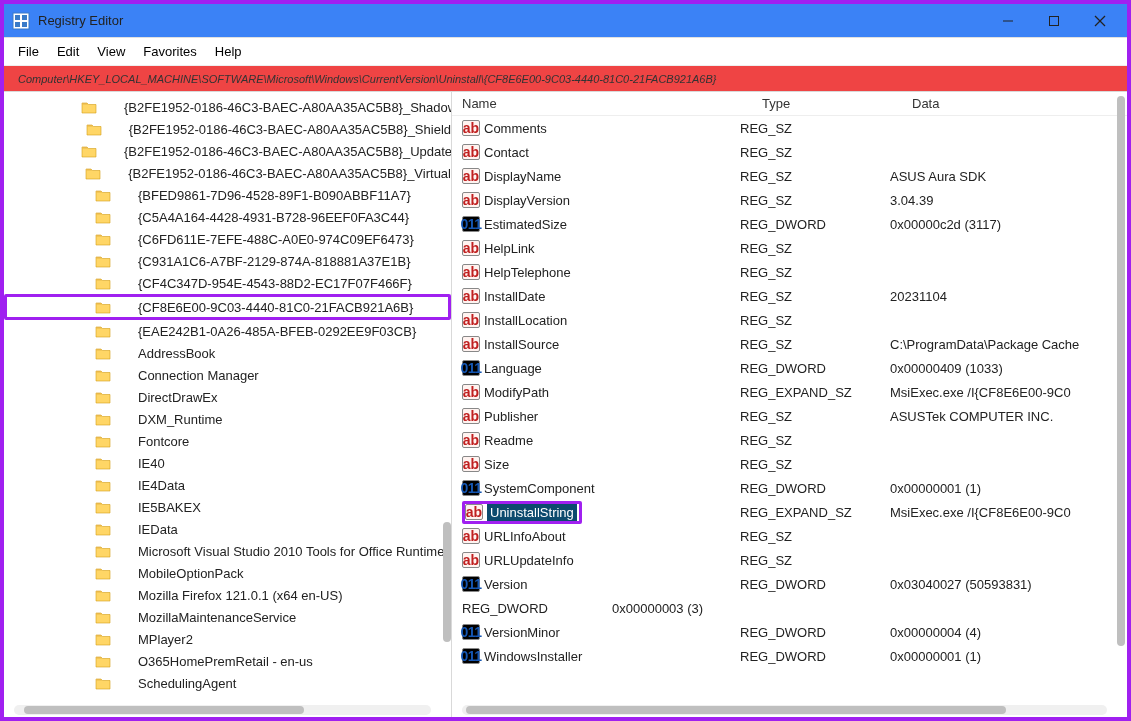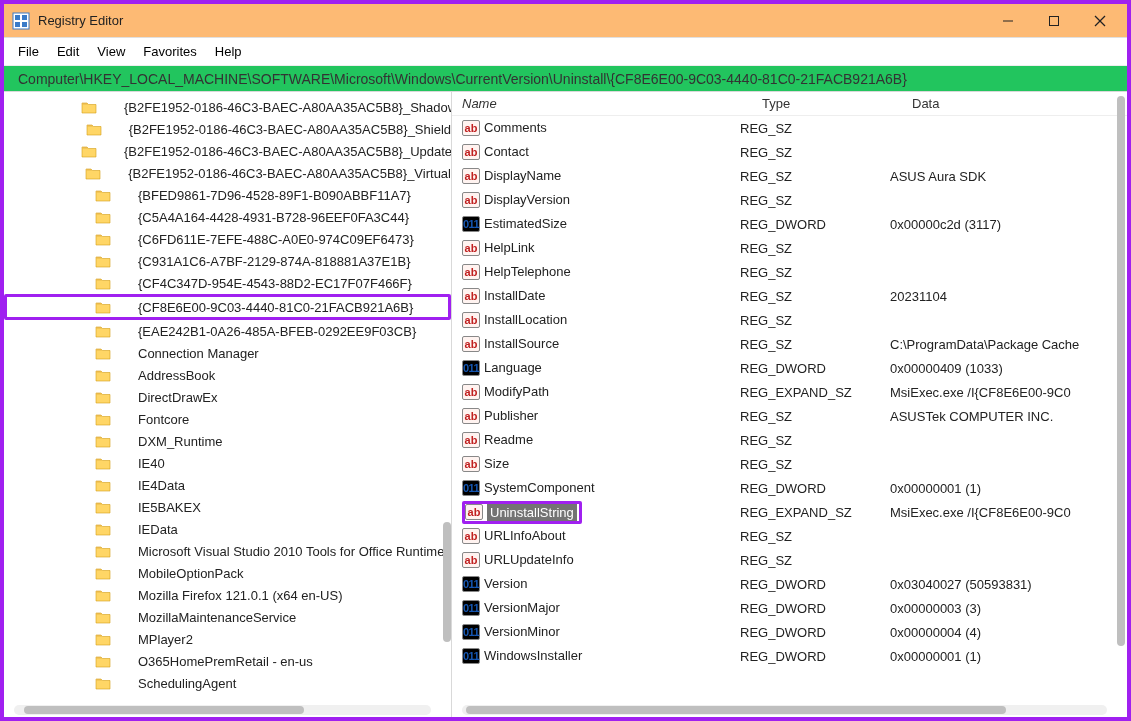--- a/index.html
+++ b/index.html
@@ -10,21 +10,21 @@
     background: #fff;
     border: 4px solid #a020f0;
     width: 1131px;
     height: 721px;
     overflow: hidden;
     display: flex;
     flex-direction: column;
   }
   .titlebar {
     height: 34px;
-    background: #fdba74;
+    background: #3b82f6;
     display: flex;
     align-items: center;
     padding: 0 4px 0 8px;
     border-bottom: 1px solid #e0e0e0;
   }
   .titlebar .title-text { margin-left: 8px; color: #222; }
   .win-controls { margin-left: auto; display: flex; }
   .win-btn {
     width: 46px; height: 32px;
     display: flex; align-items: center; justify-content: center;
@@ -39,24 +39,25 @@
     background: #fff;
     border-bottom: 1px solid #eee;
     color: #000000;
   }
   .menubar span { cursor: default; }
   .addressbar {
     height: 26px;
     display: flex;
     align-items: center;
     padding: 0 14px;
-    background: #22c55e;
+    background: #ef4444;
     border-bottom: 1px solid #d9d9d9;
     color: #333;
-    font-size: 14px;
+    font-size: 11px;
+    font-style: italic;
   }
   .content {
     flex: 1;
     display: flex;
     overflow: hidden;
     position: relative;
   }
   .tree-pane {
     width: 448px;
     overflow: hidden;
@@ -101,54 +102,54 @@
     background:#bfbfbf; border-radius:4px;
   }
   .col-headers {
     display:flex;
     height: 24px;
     align-items:center;
     color:#333;
     border-bottom: 1px solid #eee;
     padding-left: 10px;
   }
-  .col-name { width: 300px; font-style: italic; }
+  .col-name { width: 300px; }
   .col-type { width: 150px; }
   .col-data { flex:1; }
   .value-rows {
     overflow-x:auto;
     overflow-y:hidden;
     height: calc(100% - 24px - 14px);
   }
   .value-row {
     display:flex;
     align-items:center;
     height: 24px;
     padding-left: 10px;
     color:#222;
     white-space:nowrap;
   }
   .value-row .vicon {
     width:18px; height:16px; margin-right:4px; display:inline-flex; align-items:center; justify-content:center;
-    border:1px solid #888; border-radius:2px; font-size:11px; font-weight:bold;
+    border:1px solid #888; border-radius:2px; font-size:14px; font-weight:bold;
   }
   .vicon.sz { color:#c02020; background:#fff3f0; }
   .vicon.dw { color:#1556b2; background:#000000; letter-spacing:-0.5px;}
   .value-row .vname { width: 278px; }
   .value-row .vtype { width: 150px; }
   .value-row .vdata { flex:1; overflow:hidden; text-overflow:clip; }
   .value-row.highlighted .vicon-wrap {
     border: 3px solid #a020f0;
     border-radius:2px;
     display:inline-flex;
     align-items:center;
     padding-right:2px;
   }
   .value-row.highlighted .vname-text {
-    background:#737373;
+    background:#0c4a6e;
     color:#fff;
     padding: 1px 3px;
   }
   .value-row.highlighted .vname { width: 278px; }
   .bottom-scrollbar {
     position:absolute; bottom:2px; left:10px; right:20px; height:10px;
     background:#f0f0f0; border-radius:5px;
   }
   .bottom-scrollbar .thumb {
     position:absolute; top:1px; height:8px; background:#bfbfbf; border-radius:4px;
@@ -319,61 +320,61 @@
           <span>{EAE242B1-0A26-485A-BFEB-0292EE9F03CB}</span>
         </div>
         <div class="tree-row">
           <span class="chev"></span>
           <span class="folder-icon">
             <svg width="16" height="13" viewBox="0 0 16 13">
               <path d="M1 2 L6 2 L7.5 3.5 L15 3.5 L15 12 L1 12 Z" fill="#ffd666" stroke="#d4a017" stroke-width="0.6"></path>
               <path d="M1 2 L6 2 L7.5 3.5 L1 3.5 Z" fill="#e8b74a"></path>
             </svg>
           </span>
+          <span>AddressBook</span>
+        </div>
+        <div class="tree-row">
+          <span class="chev"></span>
+          <span class="folder-icon">
+            <svg width="16" height="13" viewBox="0 0 16 13">
+              <path d="M1 2 L6 2 L7.5 3.5 L15 3.5 L15 12 L1 12 Z" fill="#ffd666" stroke="#d4a017" stroke-width="0.6"></path>
+              <path d="M1 2 L6 2 L7.5 3.5 L1 3.5 Z" fill="#e8b74a"></path>
+            </svg>
+          </span>
           <span>Connection Manager</span>
         </div>
         <div class="tree-row">
           <span class="chev"></span>
           <span class="folder-icon">
             <svg width="16" height="13" viewBox="0 0 16 13">
               <path d="M1 2 L6 2 L7.5 3.5 L15 3.5 L15 12 L1 12 Z" fill="#ffd666" stroke="#d4a017" stroke-width="0.6"></path>
               <path d="M1 2 L6 2 L7.5 3.5 L1 3.5 Z" fill="#e8b74a"></path>
             </svg>
           </span>
-          <span>AddressBook</span>
-        </div>
-        <div class="tree-row">
-          <span class="chev"></span>
-          <span class="folder-icon">
-            <svg width="16" height="13" viewBox="0 0 16 13">
-              <path d="M1 2 L6 2 L7.5 3.5 L15 3.5 L15 12 L1 12 Z" fill="#ffd666" stroke="#d4a017" stroke-width="0.6"></path>
-              <path d="M1 2 L6 2 L7.5 3.5 L1 3.5 Z" fill="#e8b74a"></path>
-            </svg>
-          </span>
           <span>DirectDrawEx</span>
         </div>
         <div class="tree-row">
           <span class="chev"></span>
           <span class="folder-icon">
             <svg width="16" height="13" viewBox="0 0 16 13">
               <path d="M1 2 L6 2 L7.5 3.5 L15 3.5 L15 12 L1 12 Z" fill="#ffd666" stroke="#d4a017" stroke-width="0.6"></path>
               <path d="M1 2 L6 2 L7.5 3.5 L1 3.5 Z" fill="#e8b74a"></path>
             </svg>
           </span>
+          <span>DXM_Runtime</span>
+        </div>
+        <div class="tree-row">
+          <span class="chev"></span>
+          <span class="folder-icon">
+            <svg width="16" height="13" viewBox="0 0 16 13">
+              <path d="M1 2 L6 2 L7.5 3.5 L15 3.5 L15 12 L1 12 Z" fill="#ffd666" stroke="#d4a017" stroke-width="0.6"></path>
+              <path d="M1 2 L6 2 L7.5 3.5 L1 3.5 Z" fill="#e8b74a"></path>
+            </svg>
+          </span>
           <span>Fontcore</span>
-        </div>
-        <div class="tree-row">
-          <span class="chev"></span>
-          <span class="folder-icon">
-            <svg width="16" height="13" viewBox="0 0 16 13">
-              <path d="M1 2 L6 2 L7.5 3.5 L15 3.5 L15 12 L1 12 Z" fill="#ffd666" stroke="#d4a017" stroke-width="0.6"></path>
-              <path d="M1 2 L6 2 L7.5 3.5 L1 3.5 Z" fill="#e8b74a"></path>
-            </svg>
-          </span>
-          <span>DXM_Runtime</span>
         </div>
         <div class="tree-row">
           <span class="chev"></span>
           <span class="folder-icon">
             <svg width="16" height="13" viewBox="0 0 16 13">
               <path d="M1 2 L6 2 L7.5 3.5 L15 3.5 L15 12 L1 12 Z" fill="#ffd666" stroke="#d4a017" stroke-width="0.6"></path>
               <path d="M1 2 L6 2 L7.5 3.5 L1 3.5 Z" fill="#e8b74a"></path>
             </svg>
           </span>
           <span>IE40</span>
@@ -503,20 +504,21 @@
           <span class="vdata"></span>
         </div>
         <div class="value-row">
           <span class="vname"><span class="vicon sz">ab</span><span>DisplayName</span></span>
           <span class="vtype">REG_SZ</span>
           <span class="vdata">ASUS Aura SDK</span>
         </div>
         <div class="value-row">
           <span class="vname"><span class="vicon sz">ab</span><span>DisplayVersion</span></span>
           <span class="vtype">REG_SZ</span>
+          <span class="vdata">3.04.39</span>
         </div>
         <div class="value-row">
           <span class="vname"><span class="vicon dw">011</span><span>EstimatedSize</span></span>
           <span class="vtype">REG_DWORD</span>
           <span class="vdata">0x00000c2d (3117)</span>
         </div>
         <div class="value-row">
           <span class="vname"><span class="vicon sz">ab</span><span>HelpLink</span></span>
           <span class="vtype">REG_SZ</span>
           <span class="vdata"></span>
@@ -588,21 +590,20 @@
           <span class="vname"><span class="vicon sz">ab</span><span>URLUpdateInfo</span></span>
           <span class="vtype">REG_SZ</span>
           <span class="vdata"></span>
         </div>
         <div class="value-row">
           <span class="vname"><span class="vicon dw">011</span><span>Version</span></span>
           <span class="vtype">REG_DWORD</span>
           <span class="vdata">0x03040027 (50593831)</span>
         </div>
         <div class="value-row">
-          <span class="vname"><span class="vicon dw">011</span><span>VersionMajor</span></span>
           <span class="vtype">REG_DWORD</span>
           <span class="vdata">0x00000003 (3)</span>
         </div>
         <div class="value-row">
           <span class="vname"><span class="vicon dw">011</span><span>VersionMinor</span></span>
           <span class="vtype">REG_DWORD</span>
           <span class="vdata">0x00000004 (4)</span>
         </div>
         <div class="value-row">
           <span class="vname"><span class="vicon dw">011</span><span>WindowsInstaller</span></span>

